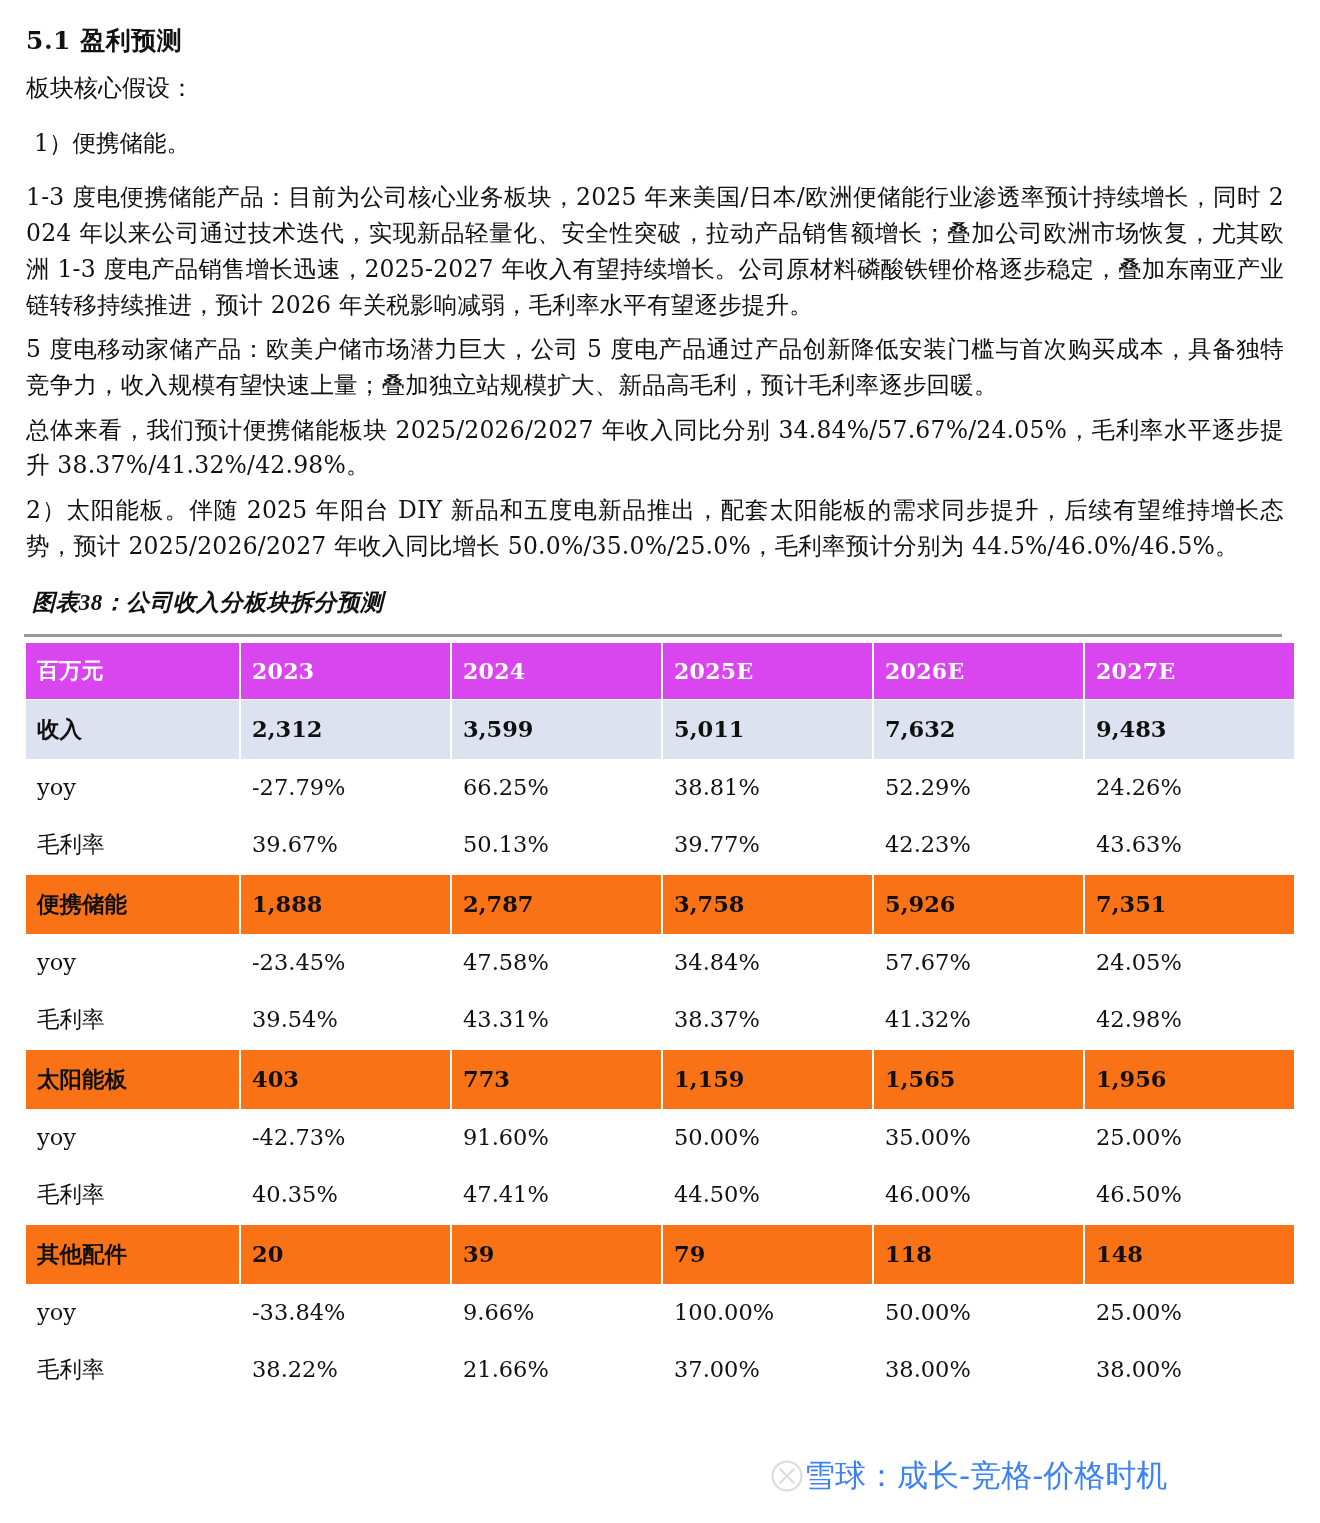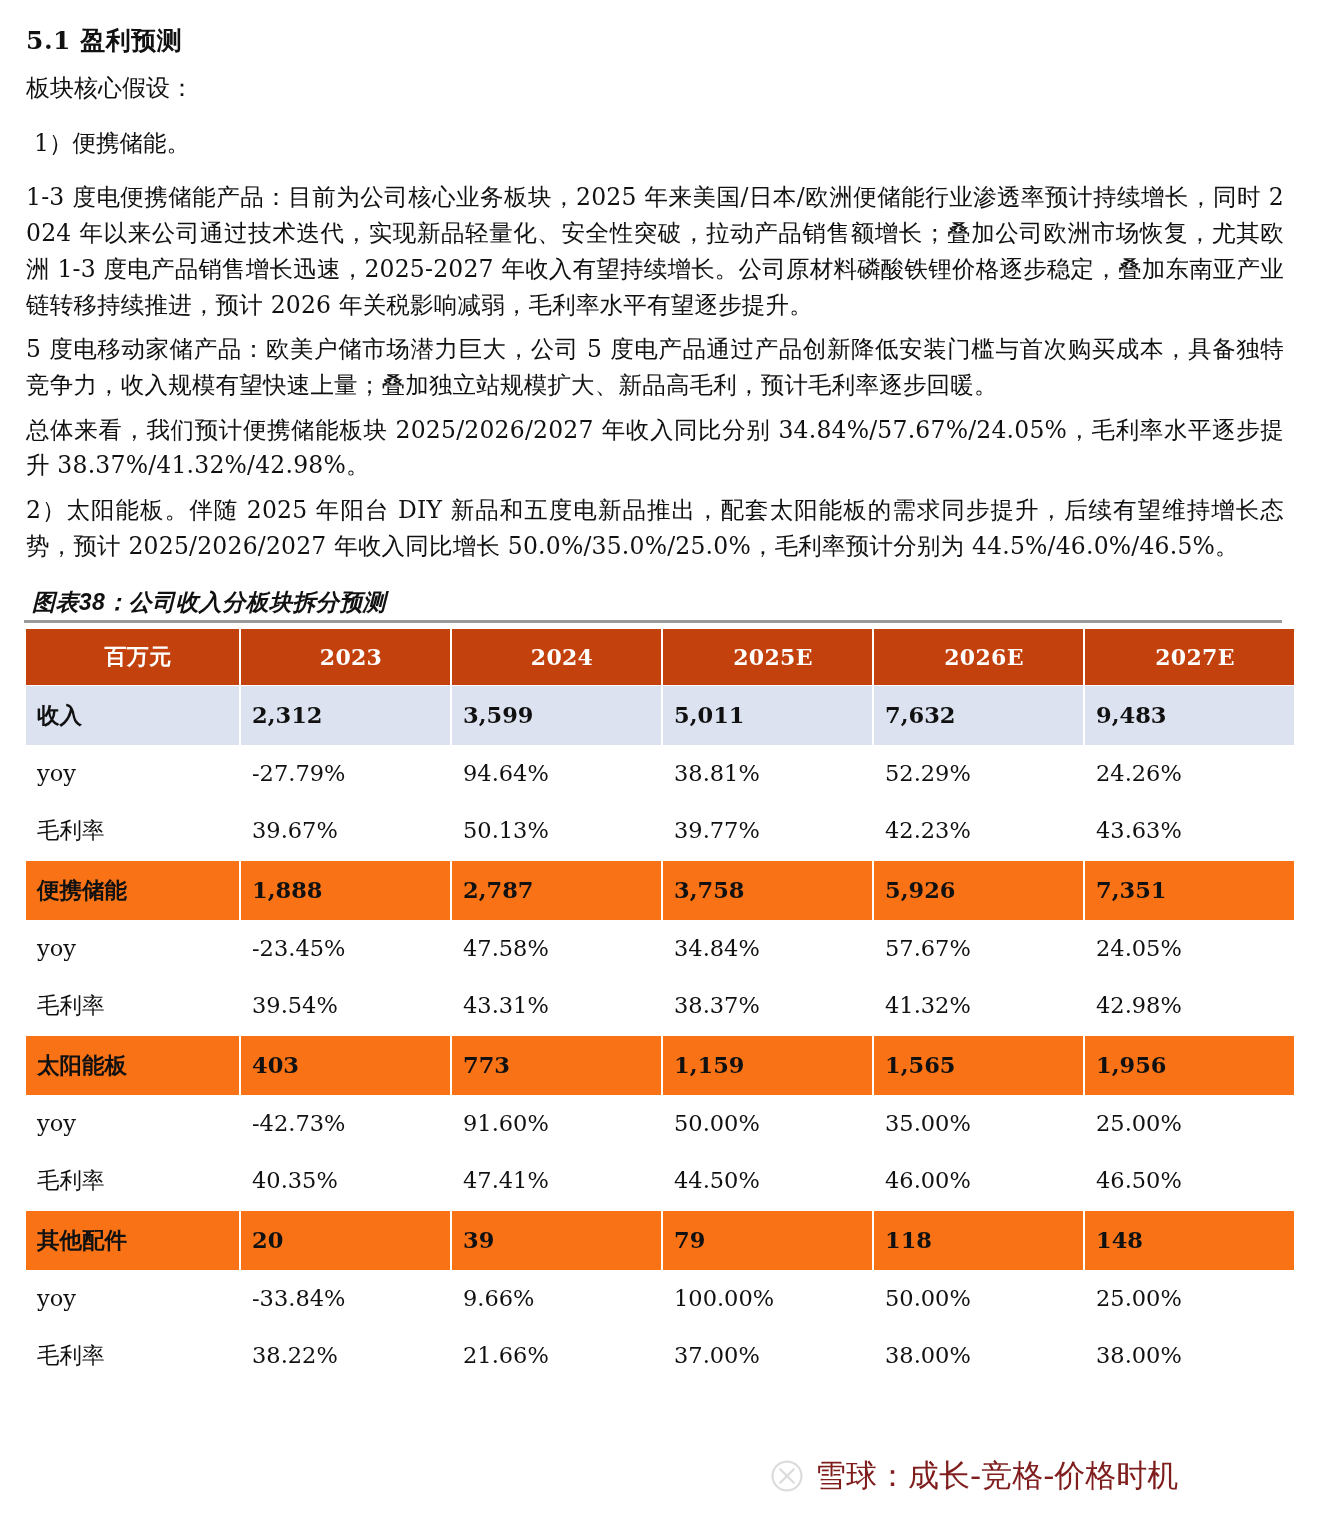--- a/index.html
+++ b/index.html
@@ -55,22 +55,22 @@
     font-size: 23.5px;
     line-height: 1.5;
     margin: 8px;
     padding: 10px 0 2px 0;
   }
 
   .fig-caption {
     font-size: 23px;
     font-weight: bold;
     font-style: italic;
-    font-family: Liberation Sans, sans-serif;
-    padding: 22px 0 2px 6px;
+    font-family: Liberation Serif, serif;
+    padding: 22px 0 16px 6px;
     letter-spacing: 0.4px;
   }
 
   .table-wrap {
     padding: 0 36px 0 24px;
   }
   .top-rule {
     height: 3px;
     background: #9a9a9a;
     width: 1258px;
@@ -80,24 +80,24 @@
     border-collapse: separate;
     border-spacing: 2px 1px;
     width: 1260px;
     table-layout: fixed;
     font-size: 22px;
   }
   table.fin col.c0 { width: 213px; }
   table.fin col.cx { width: 209px; }
 
   table.fin th {
-    background: #c2410c;
+    background: #d946ef;
     color: #ffffff;
     font-weight: bold;
-    text-align: center;
+    text-align: left;
     padding: 13px 0 13px 11px;
     font-size: 22px;
     letter-spacing: 0.3px;
     border: 0;
   }
   table.fin td {
     padding: 14px 0 14px 11px;
     text-align: left;
     vertical-align: middle;
     font-size: 22.5px;
@@ -118,22 +118,21 @@
   table.fin tr.row-sub td.label {
     font-weight: normal;
   }
 
   .watermark {
     position: absolute;
     left: 770px;
     top: 1455px;
     display: flex;
     align-items: center;
-    gap: 11px;
-    color: #7f1d1d;
+    color: #3b82f6;
     font-size: 31px;
     font-family: "DejaVu Sans", "Liberation Sans", sans-serif;
     white-space: nowrap;
     pointer-events: none;
     user-select: none;
   }
   .wm-logo {
     width: 34px;
     height: 34px;
     flex: 0 0 34px;
@@ -190,21 +189,21 @@
             <td class="label">收入</td>
             <td>2,312</td>
             <td>3,599</td>
             <td>5,011</td>
             <td>7,632</td>
             <td>9,483</td>
           </tr>
           <tr class="row-sub">
             <td class="label">yoy</td>
             <td>-27.79%</td>
-            <td>94.64%</td>
+            <td>66.25%</td>
             <td>38.81%</td>
             <td>52.29%</td>
             <td>24.26%</td>
           </tr>
           <tr class="row-sub">
             <td class="label">毛利率</td>
             <td>39.67%</td>
             <td>50.13%</td>
             <td>39.77%</td>
             <td>42.23%</td>

